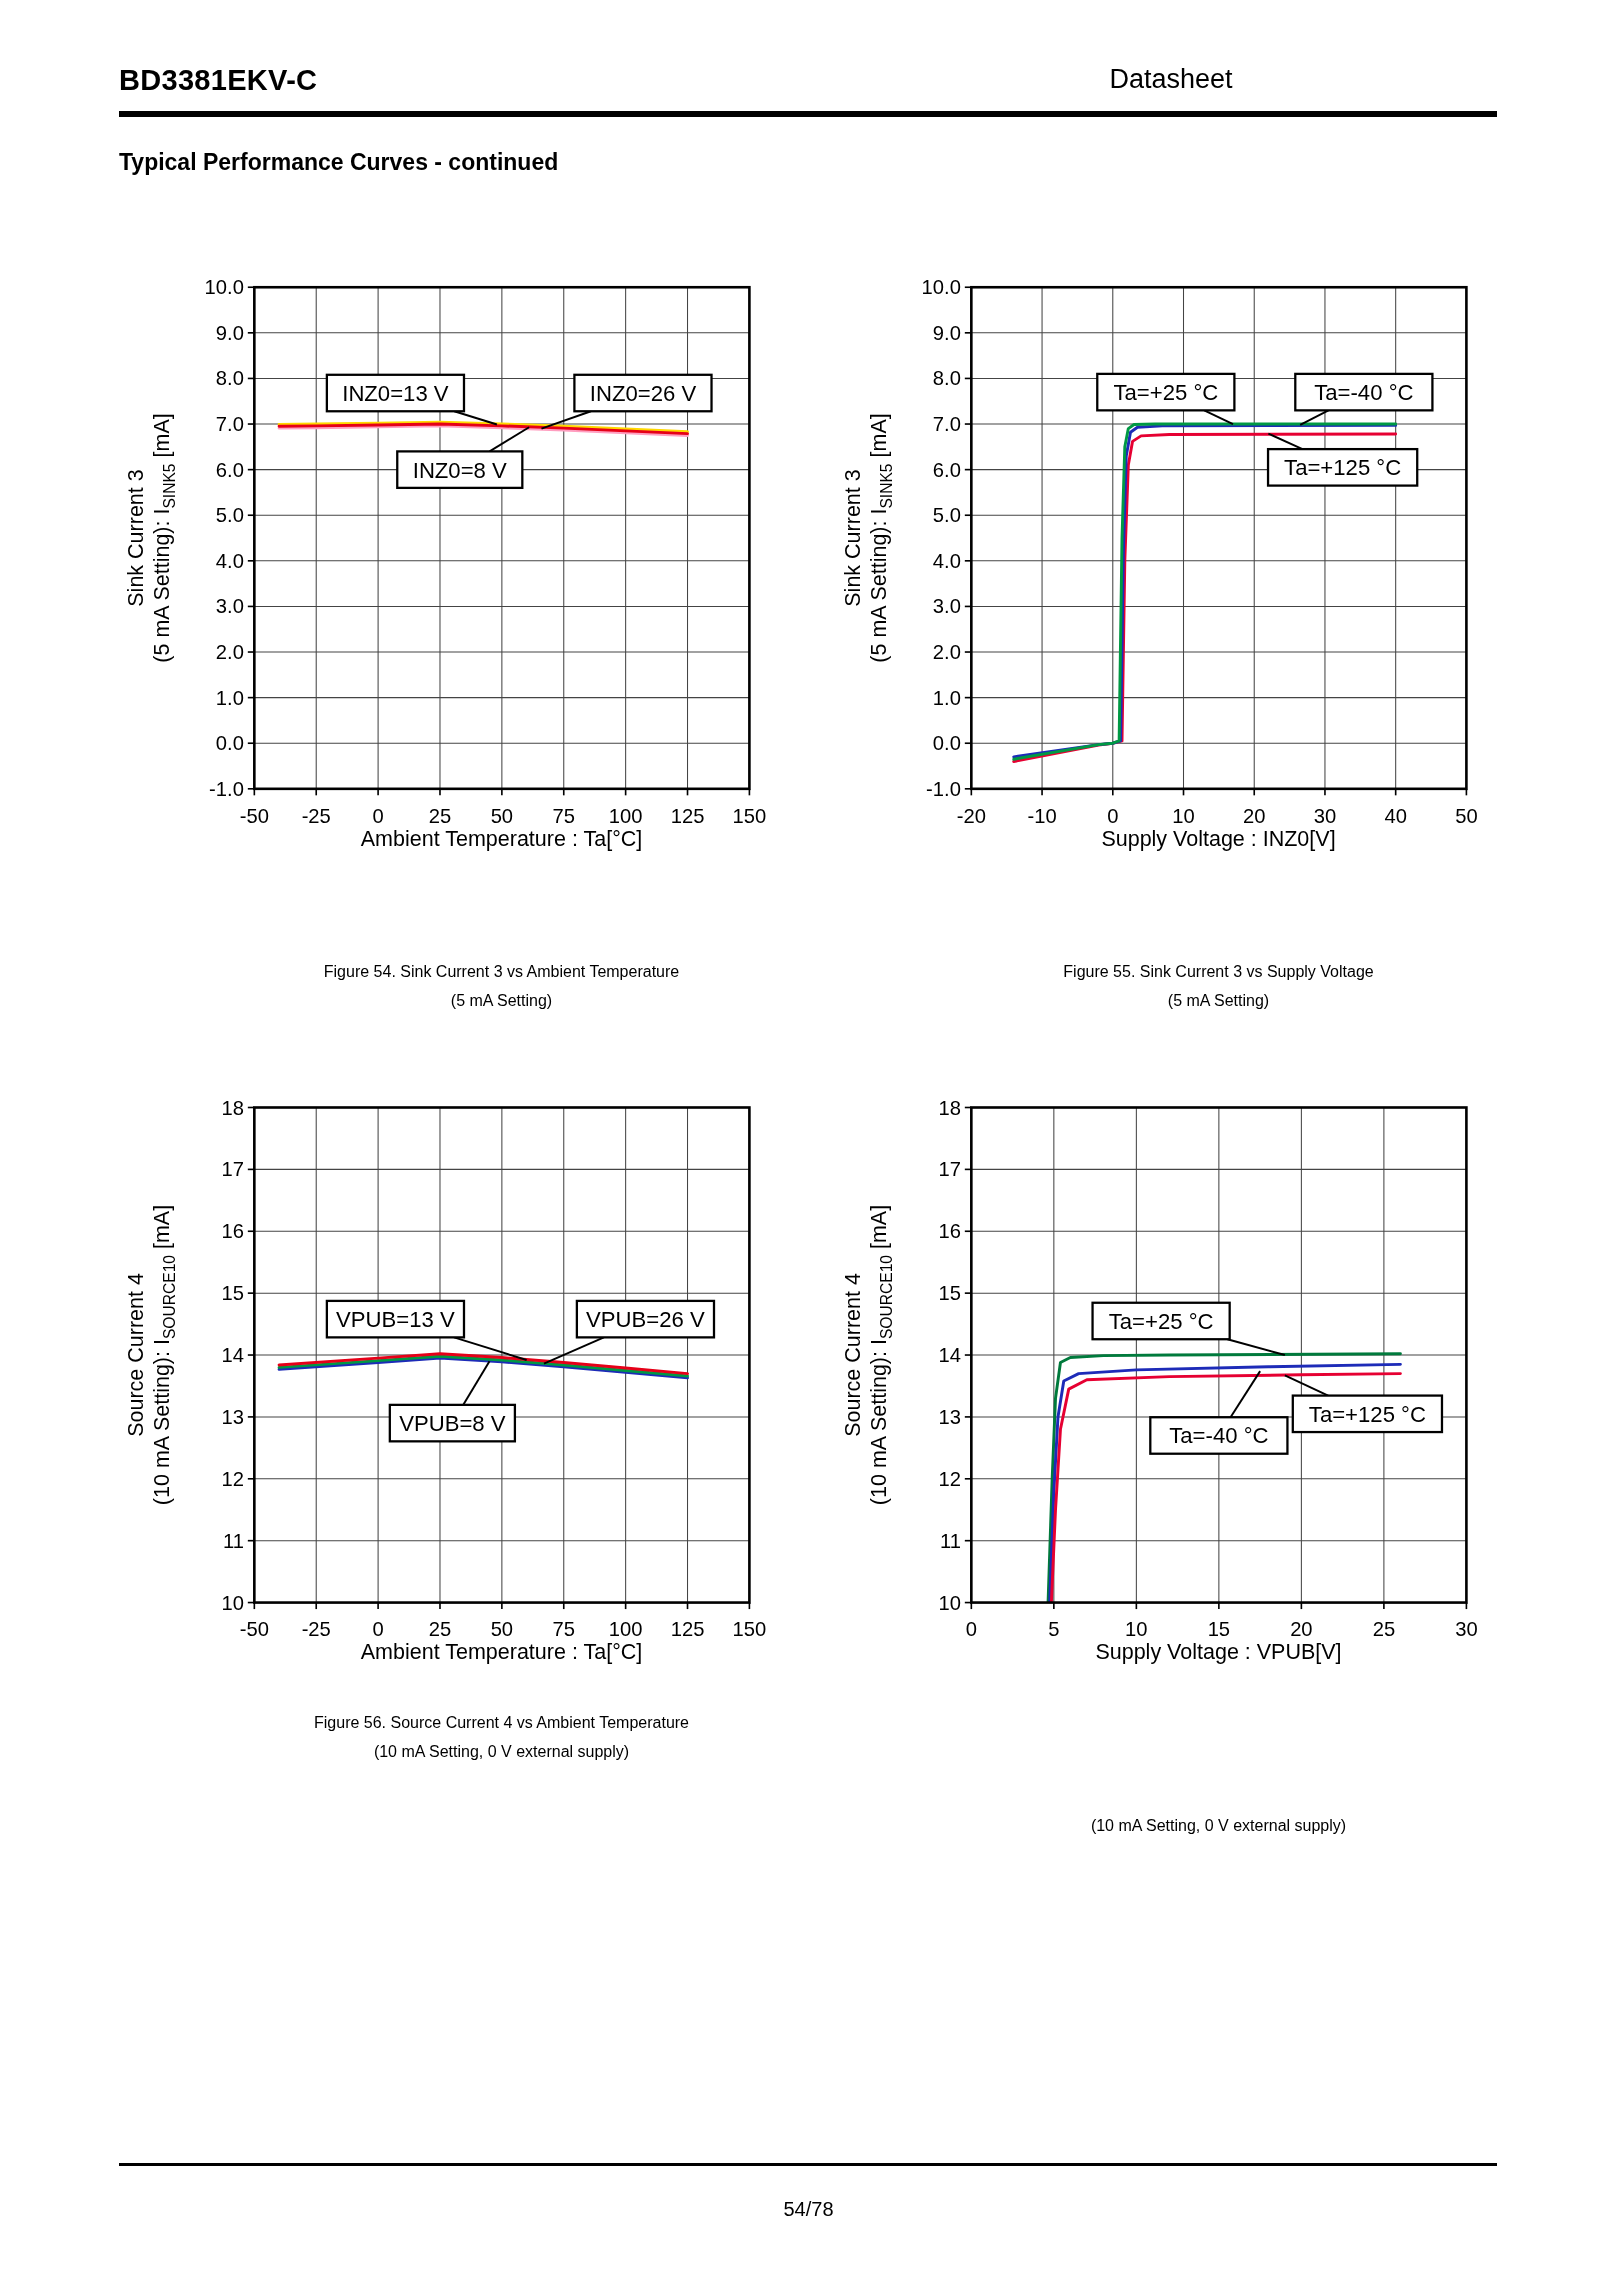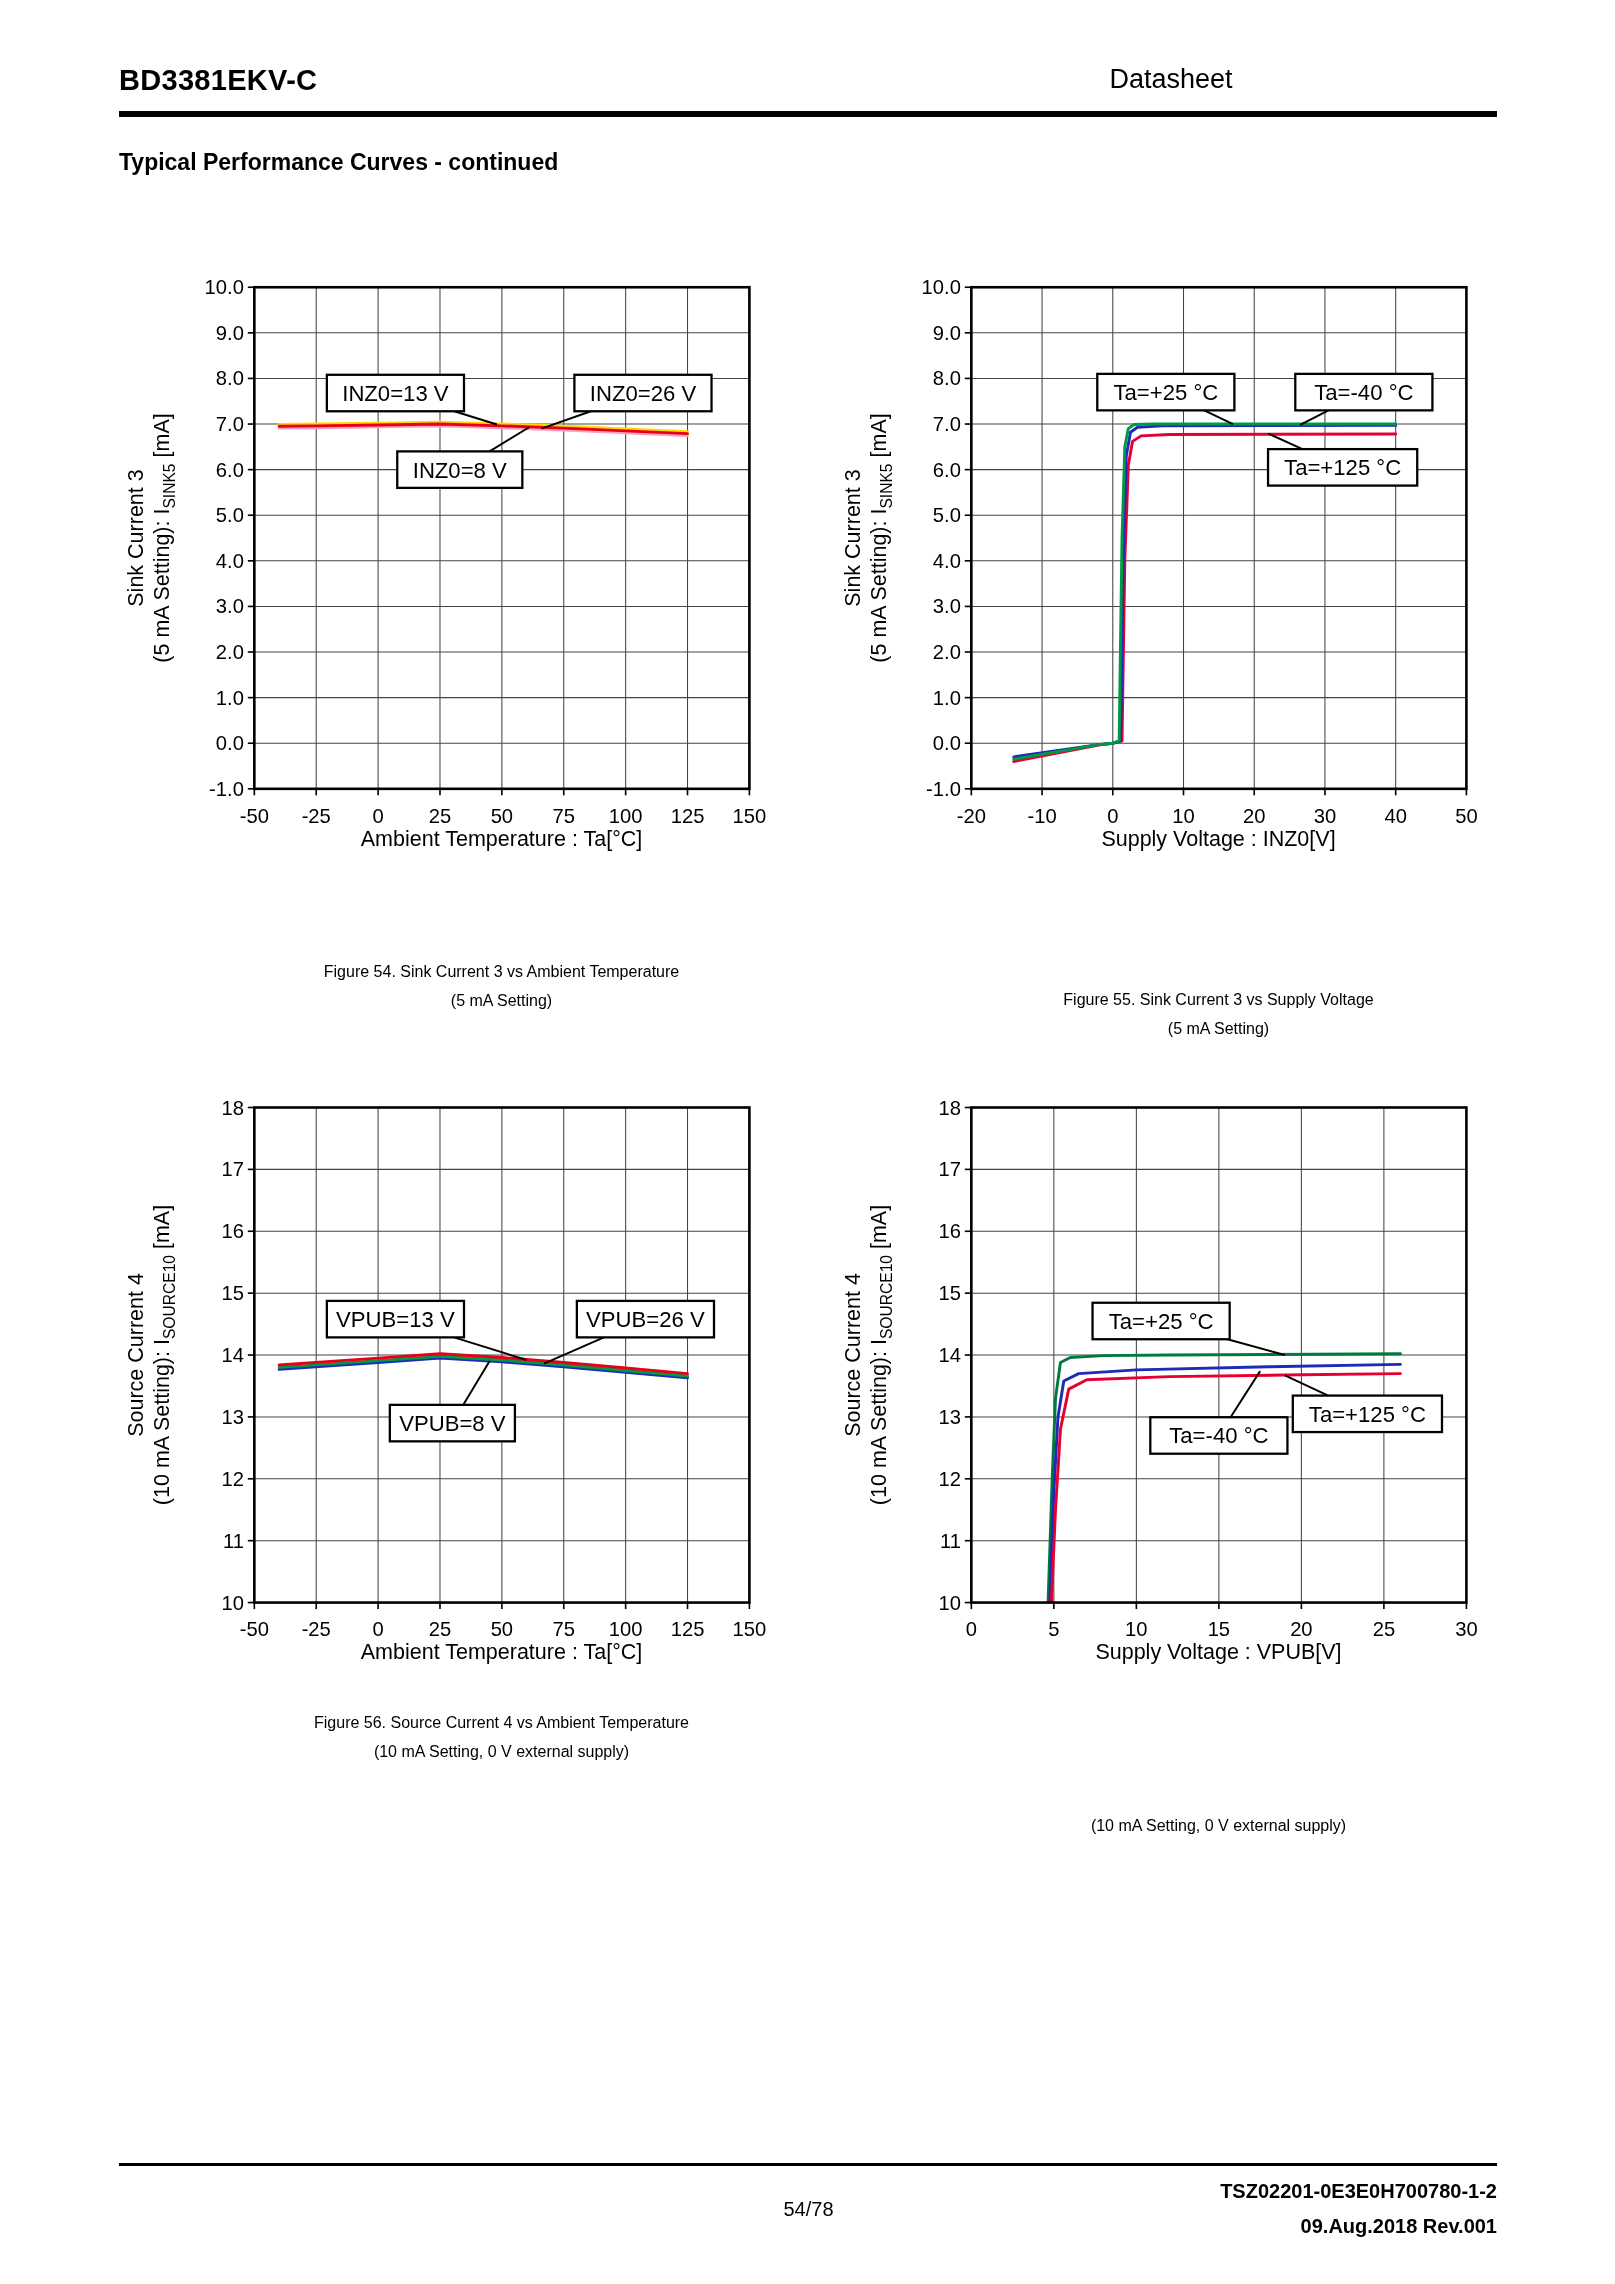--- a/index.html
+++ b/index.html
@@ -221,21 +221,21 @@
           <text x="810" y="316.5" text-anchor="middle" dy="0.36em" font-size="34" fill="#000">Ta=+125 °C</text>
         </g>
       </svg>
     </div>
 
   <div class="caption" style="left:156px;top:957px;width:691px;">
     <div>Figure 54. Sink Current 3 vs Ambient Temperature</div>
     <div>(5 mA Setting)</div>
   </div>
 
-  <div class="caption" style="left:873px;top:957px;width:691px;margin-top:28px;">
+  <div class="caption" style="left:873px;top:957px;width:691px;">
     <div>Figure 55. Sink Current 3 vs Supply Voltage</div>
     <div>(5 mA Setting)</div>
   </div>
 
   <div class="chart" style="left:98px;top:1081px;width:697px;height:636px;">
     <div class="ylabel" style="left:55px;top:274px;width:495px;">
       <div><span>Source Current 4</span></div>
       <div><span>(10 mA Setting): I</span><sub>SOURCE10</sub><span> [mA]</span></div>
     </div>
     <div class="xlabel" style="left:156px;top:559px;width:495px;">Ambient Temperature : Ta[°C]</div>
@@ -407,19 +407,15 @@
     <div>Figure 56. Source Current 4 vs Ambient Temperature</div>
     <div>(10 mA Setting, 0 V external supply)</div>
   </div>
 
   <div class="caption" style="left:873px;top:1811px;width:691px;">
     <div>(10 mA Setting, 0 V external supply)</div>
   </div>
 
   <div class="abs rule" style="left:119px;top:2163px;width:1378px;height:3.3px;"></div>
   <div class="abs footer-center" style="left:678px;top:2198px;width:261px;">54/78</div>
-  <div class="abs footer-right" style="left:845px;top:2174px;width:652px;">
-    <div>TSZ02201-0E3E0H700780-1-2</div>
-    <div>09.Aug.2018 Rev.001</div>
-  </div>
 
 </div>
 
 
 </body></html>

